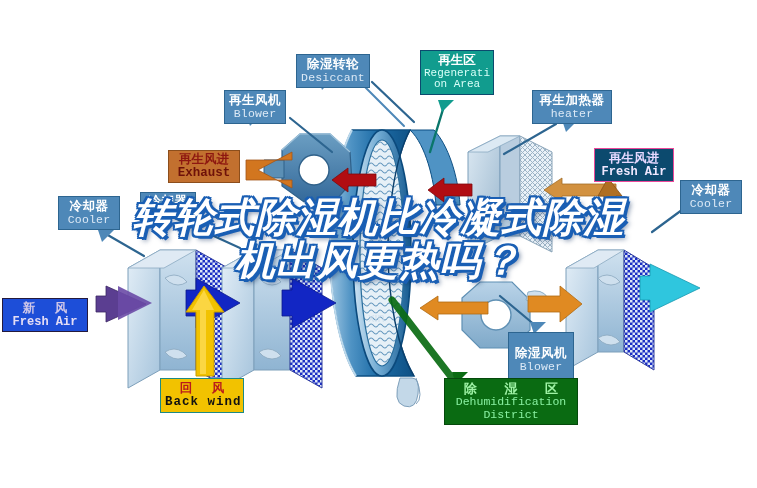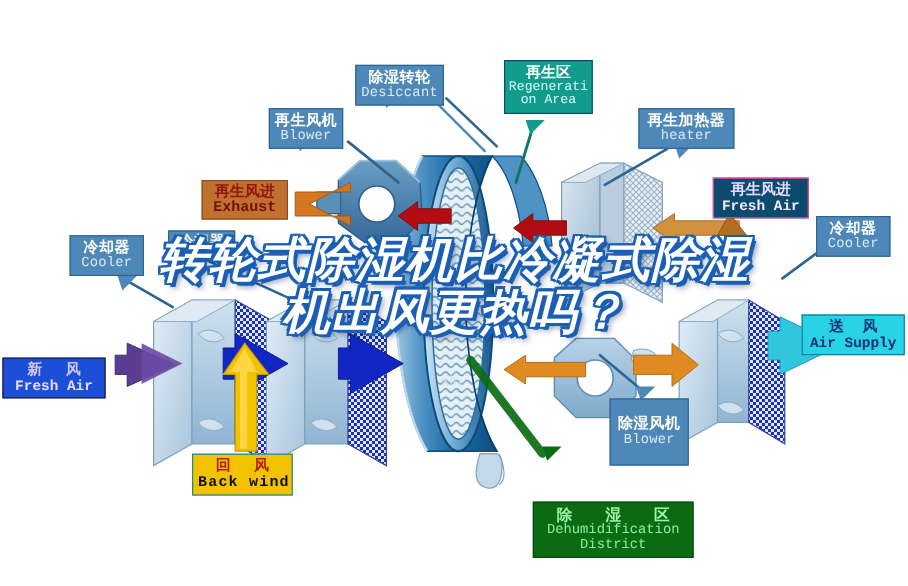--- a/index.html
+++ b/index.html
@@ -316,29 +316,25 @@
   <div class="lbl gold" style="left:160px;top:378px;width:84px;padding:3px 4px;">
     <span class="cn">回 风</span>
     <span class="en">Back wind</span>
   </div>
 
   <div class="lbl steel" style="left:508px;top:332px;width:66px;padding:14px 4px;">
     <span class="cn">除湿风机</span>
     <span class="en">Blower</span>
   </div>
 
-  <div class="lbl green" style="left:444px;top:378px;width:134px;padding:3px 4px;margin-top:40px;">
+  <div class="lbl green" style="left:444px;top:378px;width:134px;padding:3px 4px;">
     <span class="cn">除 湿 区</span>
     <span class="en">Dehumidification</span>
     <span class="en">District</span>
   </div>
 
-  <div class="lbl cyan" style="left:668px;top:262px;width:86px;padding:3px 4px;">
-    <span class="cn">送 风</span>
-    <span class="en">Air Supply</span>
-  </div>
 
   <div id="headline">
     <div>转轮式除湿机比冷凝式除湿</div>
     <div>机出风更热吗？</div>
   </div>
 
 </div>
 
 </body></html>

